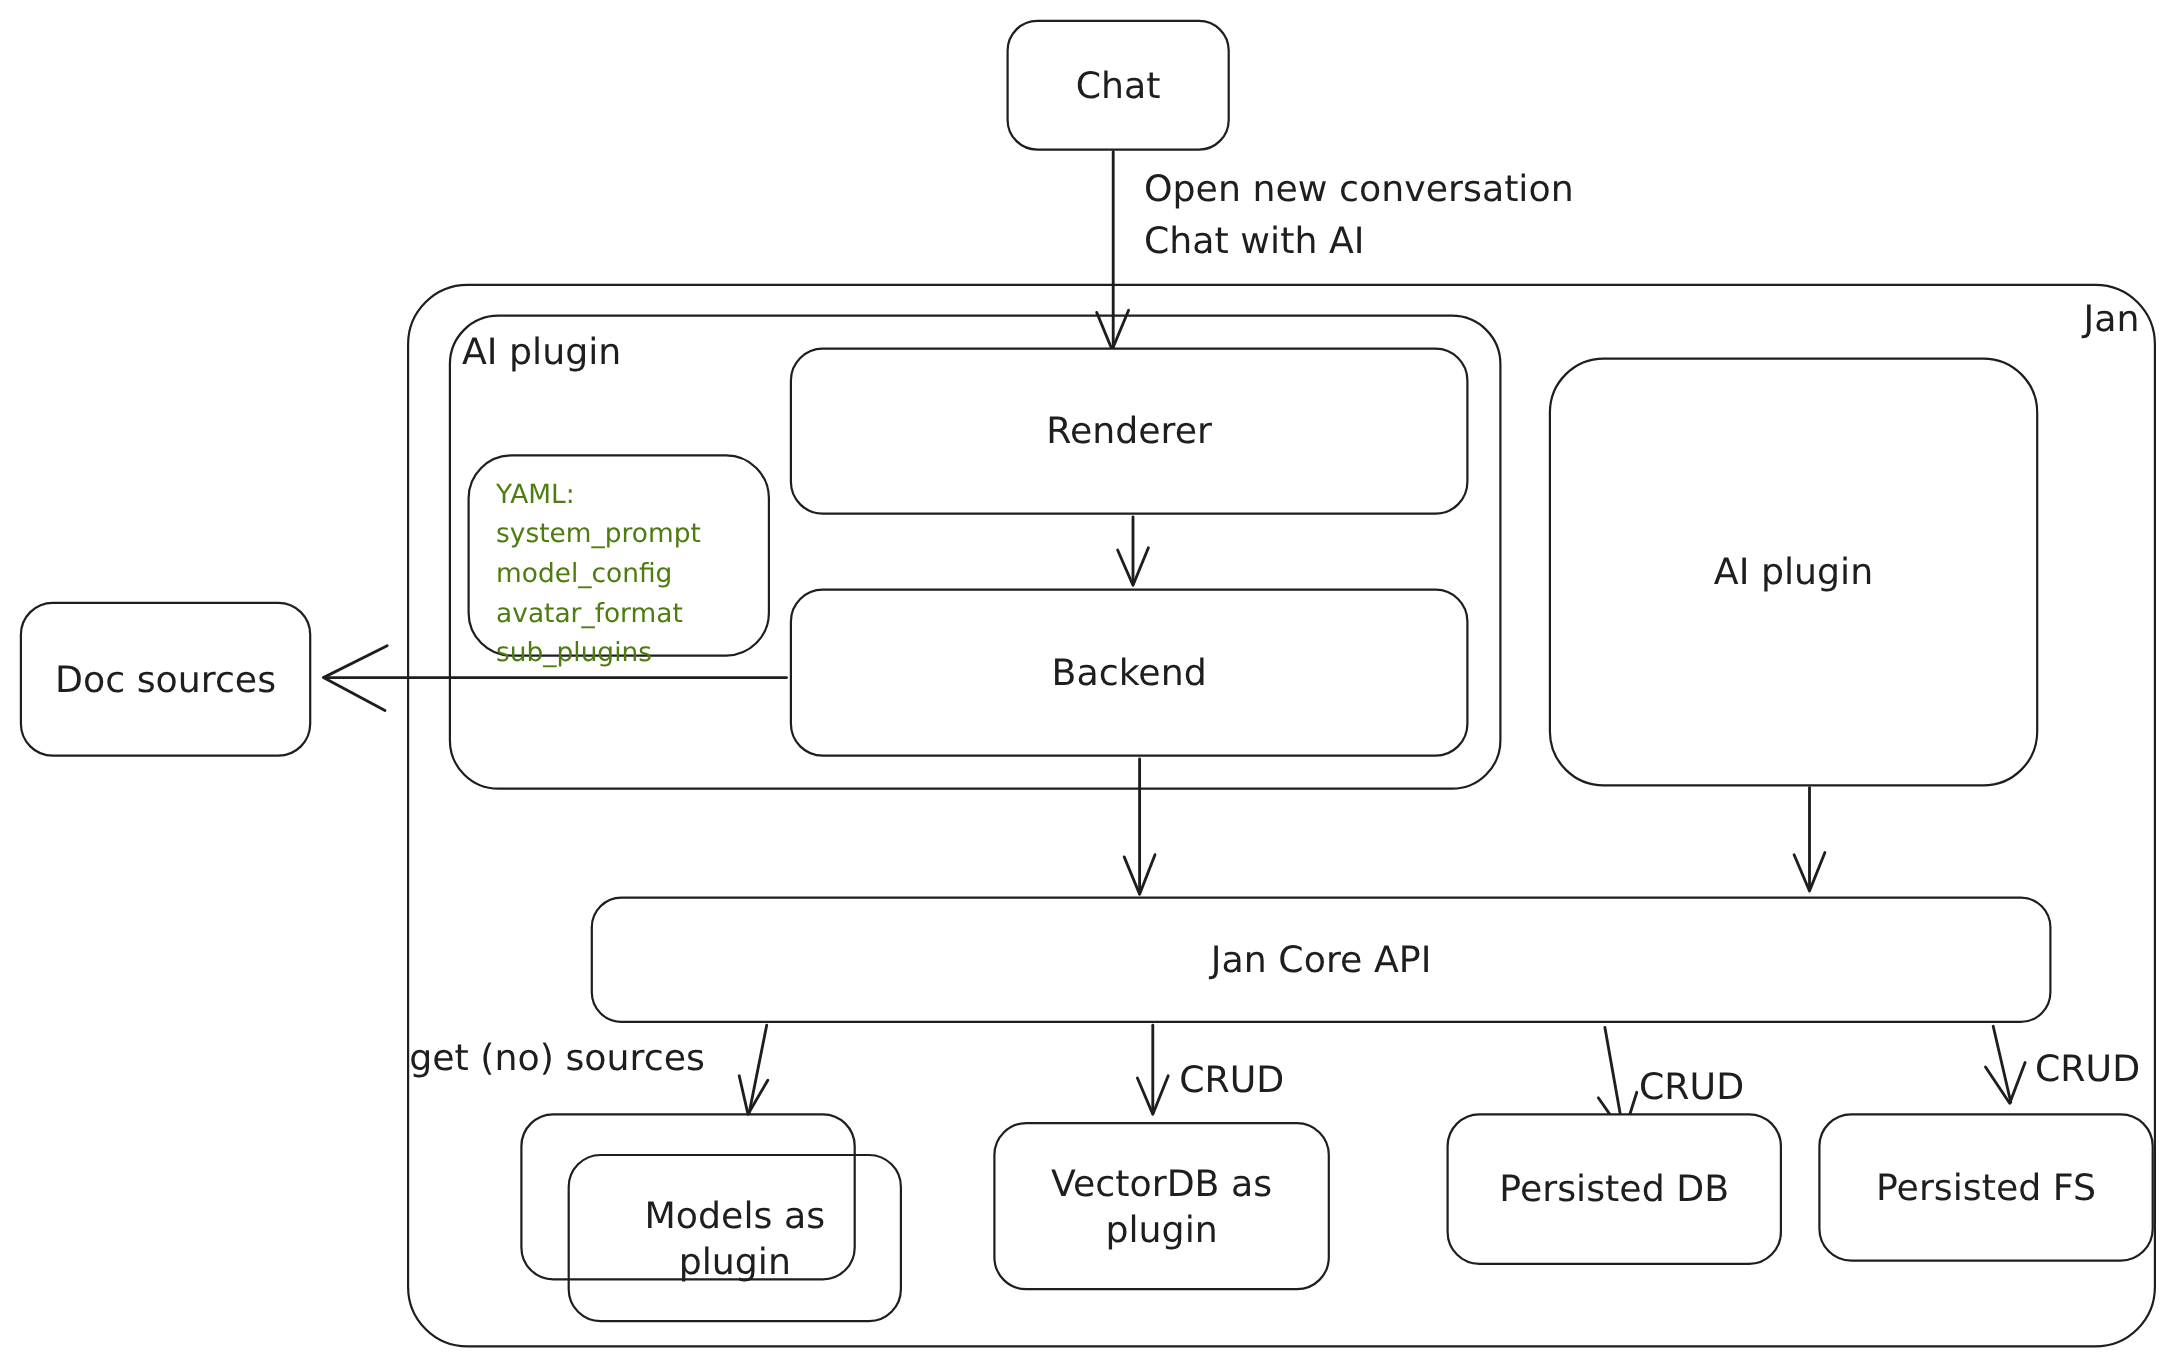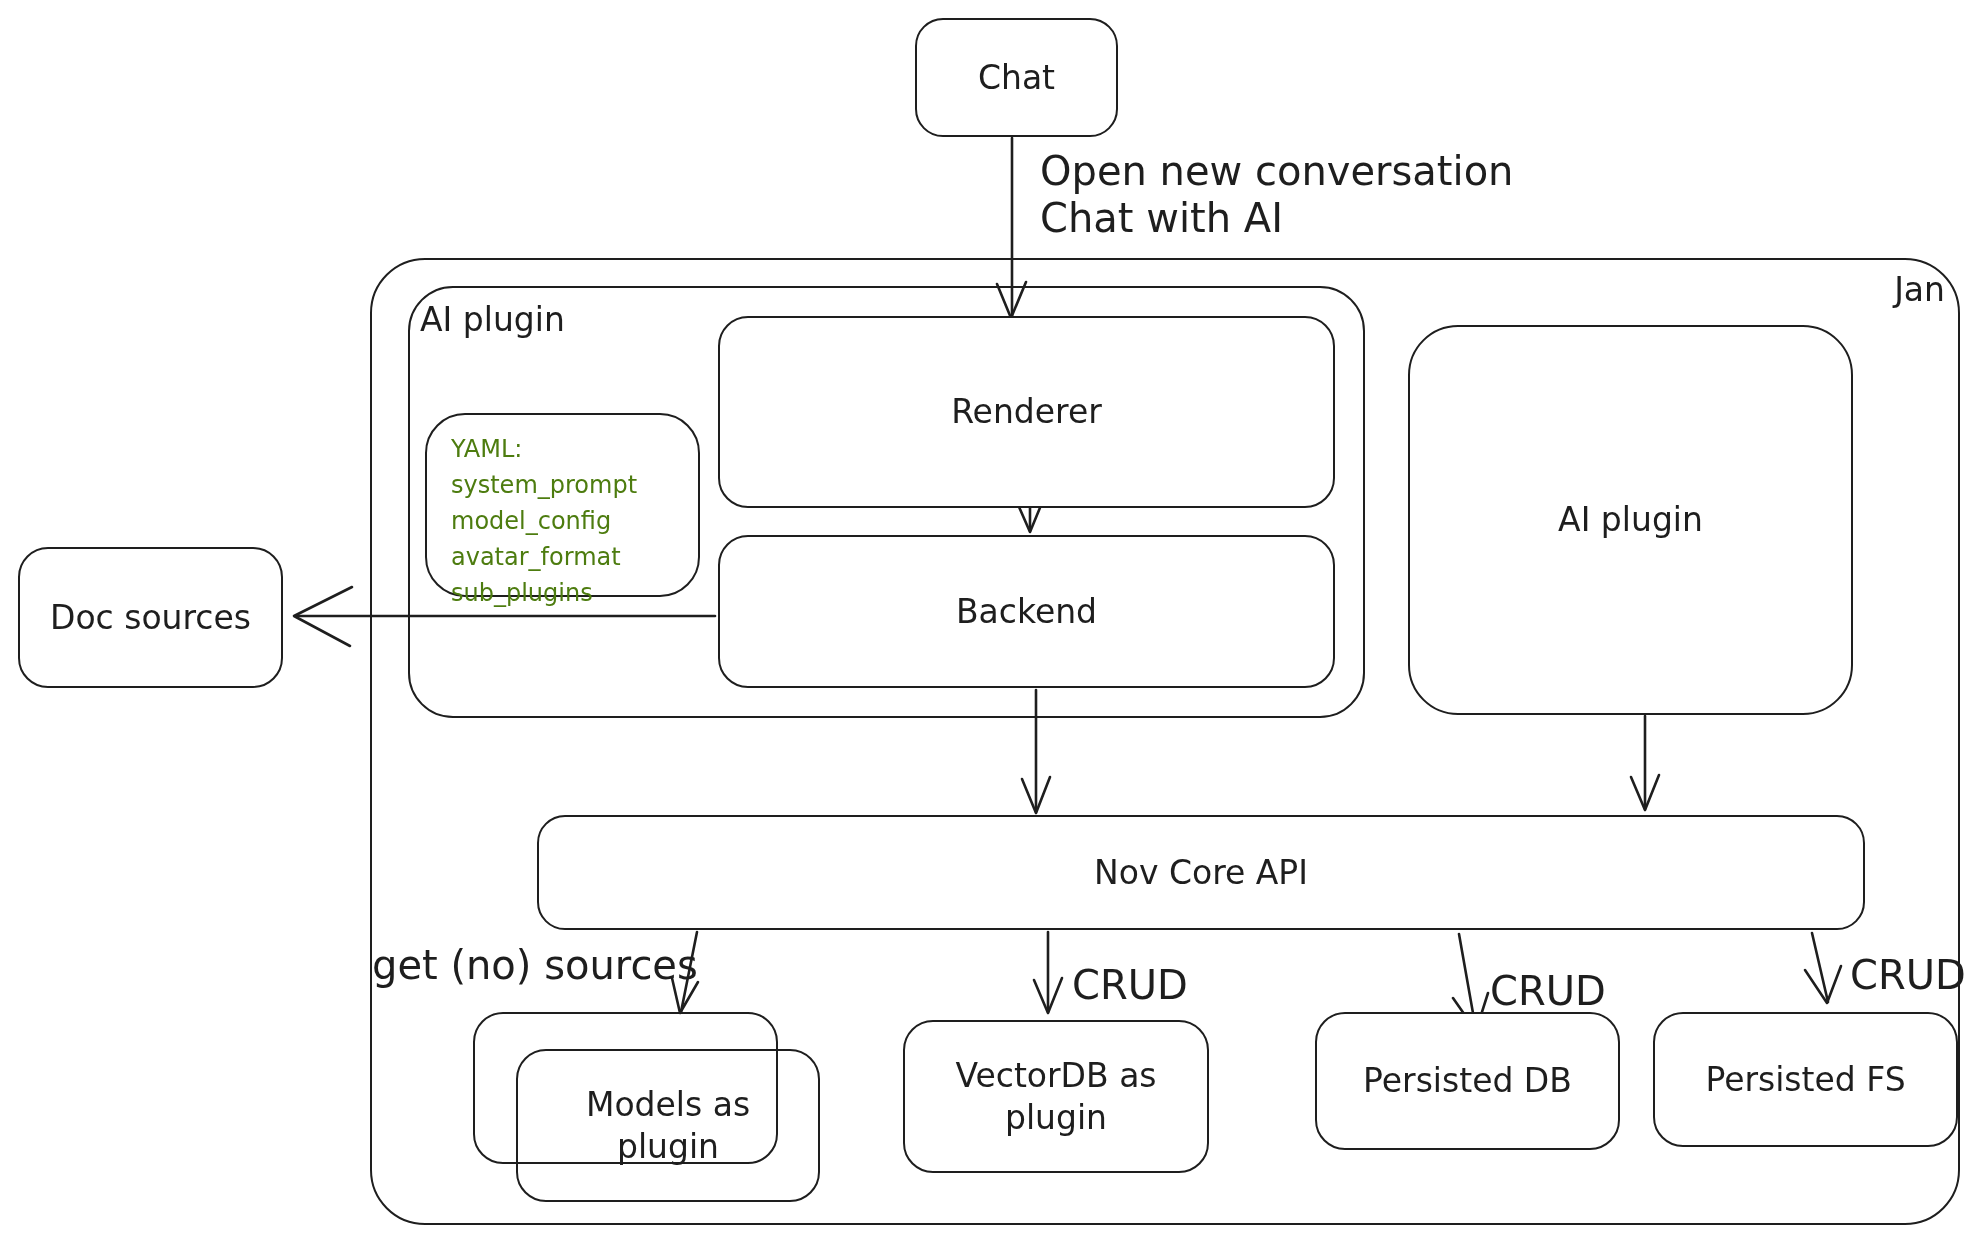--- a/index.html
+++ b/index.html
@@ -31,21 +31,21 @@
     box-sizing:border-box;
   }
   .floating-label{
     position:absolute;
     font-size:33px;
     color:#1e1e1e;
     white-space:nowrap;
   }
   .edge-label{
     position:absolute;
-    font-size:40px;
+    font-size:33px;
     color:#1e1e1e;
     white-space:nowrap;
   }
   #yaml-note .yaml-line{
     display:block;
     font-size:24px;
     line-height:36px;
     text-align:left;
     color:#4d7c0f;
     white-space:nowrap;
@@ -114,38 +114,38 @@
   <div class="node" id="yaml-note" style="left:425px;top:413px;width:275px;height:184px;border-radius:40px;align-items:flex-start;justify-content:flex-start;padding:16px 0 0 24px;">
     <div>
       <span class="yaml-line">YAML:</span>
       <span class="yaml-line">system_prompt</span>
       <span class="yaml-line">model_config</span>
       <span class="yaml-line">avatar_format</span>
       <span class="yaml-line">sub_plugins</span>
     </div>
   </div>
 
-  <div class="node" style="left:718px;top:316px;width:617px;height:192px;border-radius:30px;">
+  <div class="node" style="left:718px;top:316px;width:617px;height:152px;border-radius:30px;">
     <span class="lbl">Renderer</span>
   </div>
 
   <div class="node" style="left:718px;top:535px;width:617px;height:153px;border-radius:30px;">
     <span class="lbl">Backend</span>
   </div>
 
   <div class="node" style="left:1408px;top:325px;width:445px;height:390px;border-radius:50px;">
     <span class="lbl">AI plugin</span>
   </div>
 
   <div class="node" style="left:18px;top:547px;width:265px;height:141px;border-radius:30px;">
     <span class="lbl">Doc sources</span>
   </div>
 
   <div class="node" style="left:537px;top:815px;width:1328px;height:115px;border-radius:28px;">
-    <span class="lbl">Nov Core API</span>
+    <span class="lbl">Jan Core API</span>
   </div>
 
   <div class="edge-label" style="left:372px;top:942px;">get (no) sources</div>
 
   <div class="node" style="left:473px;top:1012px;width:305px;height:152px;border-radius:30px;background:transparent;"></div>
   <div class="node" style="left:516px;top:1049px;width:304px;height:153px;border-radius:30px;background:transparent;">
     <span class="lbl" style="max-width:170px;">Models as plugin</span>
   </div>
 
   <div class="node" style="left:903px;top:1020px;width:306px;height:153px;border-radius:30px;">

